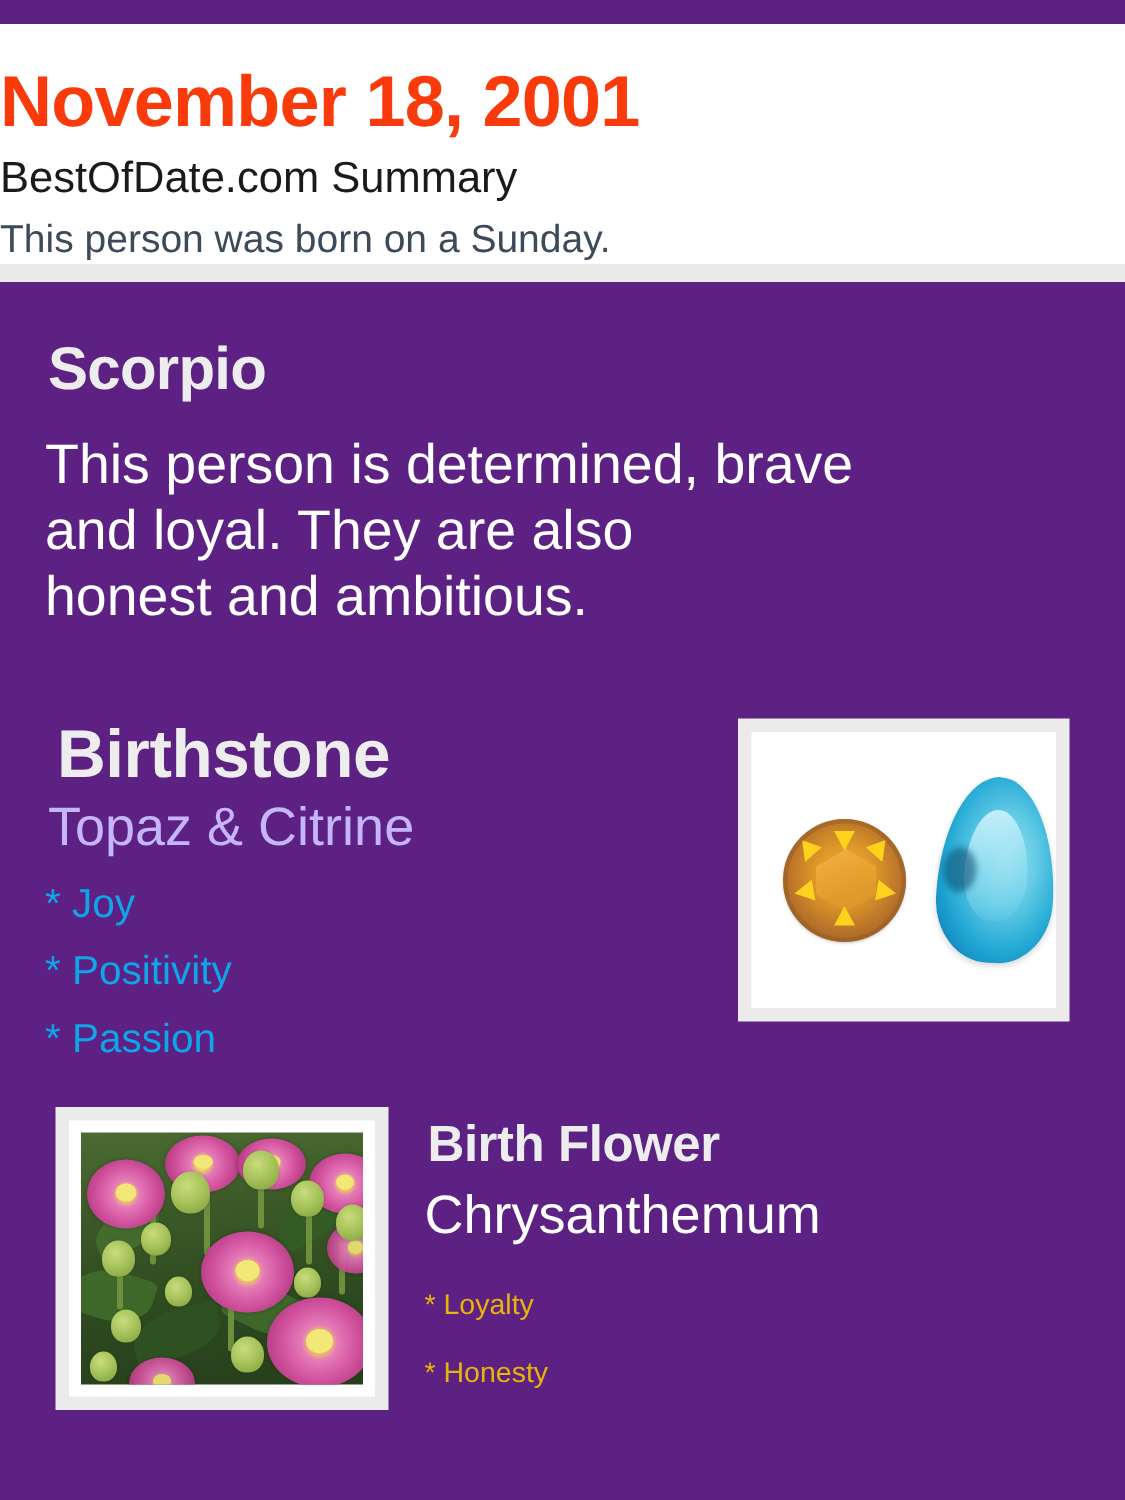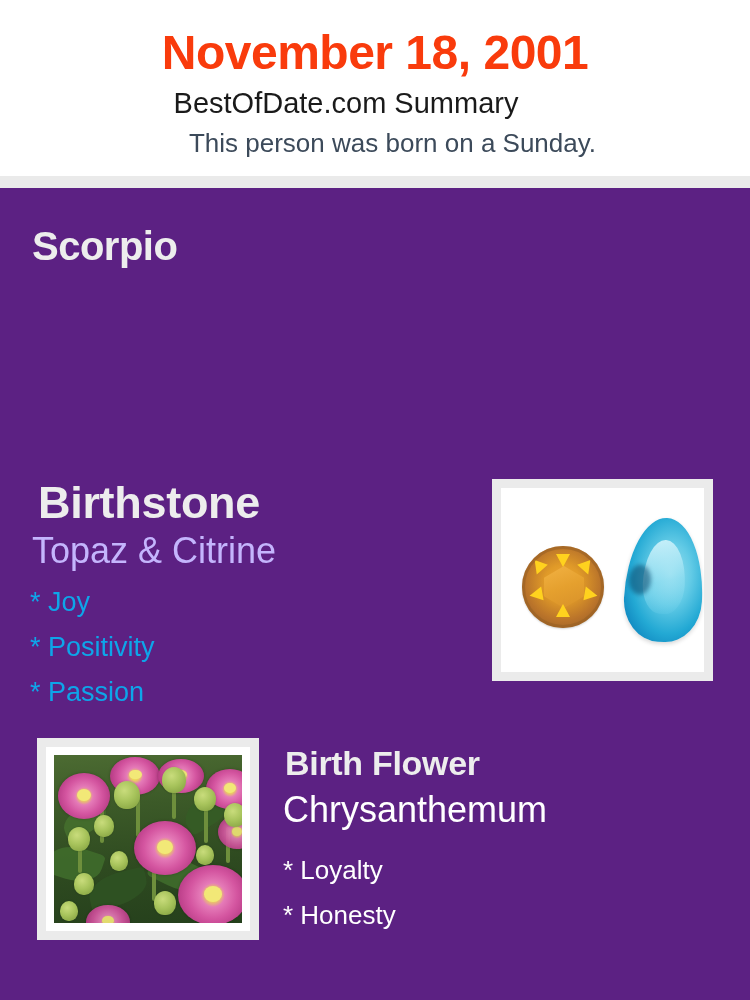--- a/index.html
+++ b/index.html
@@ -6,38 +6,38 @@
   html, body { width:750px; height:1000px; }
   body {
     font-family:"DejaVu Sans", sans-serif;
     background:#5C2183;
     overflow:hidden;
     position:relative;
   }
 
   
   .header {
-    position:absolute; left:0; top:0; width:750px; height:176px;
-    background:#FFFFFF; text-align:center;
+    position:absolute; left:0; top:16px; width:750px; height:176px;
+    background:#FFFFFF; 
   }
   .header-date {
     position:absolute; left:0; top:24px; width:750px;
     font-family:"Liberation Sans", sans-serif;
     font-size:48px; font-weight:700; letter-spacing:-0.5px;
     color:#F93B0C; line-height:58px;
   }
   .header-subtitle {
     position:absolute; left:0; top:86px; width:692px;
     font-family:"Liberation Sans", sans-serif;
     font-size:29px; font-weight:400; color:#1A1A1A; line-height:34px;
   }
   .header-note {
     position:absolute; left:0; top:127px; width:750px;
     font-family:"Liberation Sans", sans-serif;
-    font-size:26px; font-weight:400; color:#3C4A5A; line-height:32px;padding-left:35px;
+    font-size:26px; font-weight:400; color:#3C4A5A; line-height:32px;
   }
   .header-divider {
     position:absolute; left:0; top:176px; width:750px; height:12px;
     background:#EAEAEA;
   }
 
   
   .body-panel {
     position:absolute; left:0; top:188px; width:750px; height:812px;
     background:#5C2183;
@@ -172,37 +172,42 @@
   .flower-name {
     position:absolute; left:283px; top:600px;
     font-family:"Liberation Sans", sans-serif;
     font-size:36px; font-weight:400; color:#FFFFFF; line-height:44px;
   }
   .flower-traits {
     position:absolute; left:283px; top:660px; list-style:none;
   }
   .flower-traits li {
     font-family:"Liberation Sans", sans-serif;
-    font-size:26px; font-weight:400; color:#ffffff;
+    font-size:19px; font-weight:400; color:#eab308;
     line-height:45px; white-space:nowrap;
   }
 </style>
 </head>
 <body>
 
 <div class="header">
   <div class="header-date">November 18, 2001</div>
   <div class="header-subtitle">BestOfDate.com Summary</div>
   <div class="header-note">This person was born on a Sunday.</div>
 </div>
 <div class="header-divider"></div>
 
 <div class="body-panel">
 
   <div class="sign-title">Scorpio</div>
+  <div class="sign-desc">
+    <span>This person is determined, brave</span><br>
+    <span>and loyal. They are also</span><br>
+    <span>honest and ambitious.</span>
+  </div>
 
   <div class="stone-heading">Birthstone</div>
   <div class="stone-name">Topaz &amp; Citrine</div>
   <ul class="stone-traits">
     <li>* Joy</li>
     <li>* Positivity</li>
     <li>* Passion</li>
   </ul>
 
   <div class="photo-frame gem-frame">

